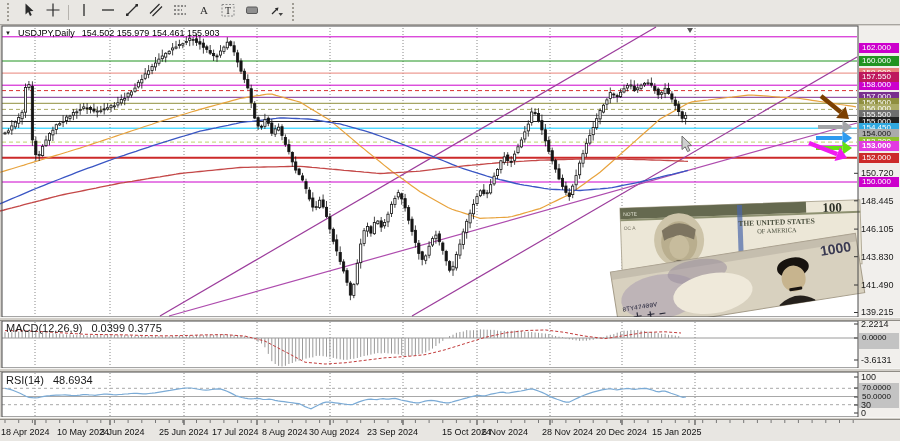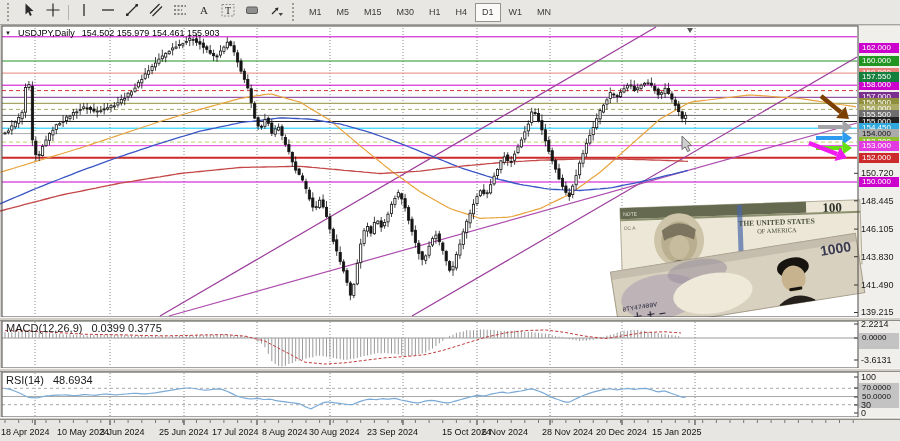--- a/index.html
+++ b/index.html
@@ -86,31 +86,20 @@
         </div>
         <div class="tb-btn">
           <span><svg width="16" height="16" viewBox="0 0 16 16">
               <path d="M4,12L9.5,6.5" stroke="#2b2b2b" stroke-width="1.2" fill="none"></path>
               <polygon points="10.5,5.5 6.8,6.2 9.6,9" fill="#2b2b2b"></polygon>
               <polygon points="10.5,11 15,11 12.7,14" fill="#444"></polygon>
             </svg></span>
         </div>
       </div>
     <div class="grip"></div>
-    <div id="timeframes" style="display:flex;align-items:center">
-        <div class="tf-btn">M1</div>
-        <div class="tf-btn">M5</div>
-        <div class="tf-btn">M15</div>
-        <div class="tf-btn">M30</div>
-        <div class="tf-btn">H1</div>
-        <div class="tf-btn">H4</div>
-        <div class="tf-btn active">D1</div>
-        <div class="tf-btn">W1</div>
-        <div class="tf-btn">MN</div>
-      </div>
   </div>
 
   <svg id="chart-svg" width="900" height="441">
     <g id="bg-layer">
         <rect x="2" y="26" width="856" height="391" fill="#ffffff"></rect>
         <rect x="858" y="26" width="42" height="391" fill="#f1efec"></rect>
         <rect x="0" y="420" width="900" height="21" fill="#e8e6e2"></rect>
       </g>
     <g id="grid-layer">
         <path d="M35,28V316" stroke="#6a6a6a" stroke-width="0.8" stroke-dasharray="1,2" fill="none"></path>
@@ -965,30 +954,30 @@
 
   <div class="sep-bar" style="top:317px;height:4px"></div>
   <div class="sep-bar" style="top:368px;height:4px"></div>
   <div class="sep-bar" style="top:417px;height:3px"></div>
 
   <div id="price-labels">
       <div class="plabel" style="top: 43px; background: rgb(204, 0, 204);">162.000</div>
       <div class="plabel" style="top: 56px; background: rgb(33, 148, 33);">160.000</div>
       <div class="plabel" style="top: 68px; background: rgb(232, 131, 122);">159.000</div>
       <div class="plabel" style="top: 80px; background: rgb(204, 0, 204);">158.000</div>
-      <div class="plabel" style="top: 72px; background: #15803d;">157.550</div>
+      <div class="plabel" style="top: 72px; background: #be185d;">157.550</div>
       <div class="plabel" style="top: 92px; background: rgb(122, 47, 143);">157.000</div>
       <div class="plabel" style="top: 98px; background: rgb(143, 143, 63);">156.500</div>
       <div class="plabel" style="top: 104px; background: rgb(171, 171, 102);">156.000</div>
       <div class="plabel" style="top: 110px; background: rgb(110, 110, 110);">155.500</div>
       <div class="plabel" style="top: 117px; background: rgb(34, 34, 34);">155.000</div>
       <div class="plabel" style="top: 123px; background: rgb(47, 168, 224);">154.450</div>
       <div class="plabel" style="top: 129px; background: rgb(171, 171, 171); color: rgb(17, 17, 17);">154.000</div>
       <div class="plabel" style="top: 137px; background: rgb(143, 191, 48);">153.300</div>
-      <div class="plabel" style="top: 141px; background: rgb(226, 59, 226);">153.000</div>
+      <div class="plabel" style="top: 141px; background: rgb(226, 59, 226); font-weight: bold;">153.000</div>
       <div class="plabel" style="top: 153px; background: rgb(204, 42, 42);">152.000</div>
       <div class="plabel" style="top: 177px; background: rgb(204, 0, 204);">150.000</div>
       <div class="ptick" style="top: 168px;">150.720</div>
       <div class="ptick" style="top: 196px;">148.445</div>
       <div class="ptick" style="top: 224px;">146.105</div>
       <div class="ptick" style="top: 252px;">143.830</div>
       <div class="ptick" style="top: 280px;">141.490</div>
       <div class="ptick" style="top: 307px;">139.215</div>
     </div>
   <div id="indicator-ticks">

